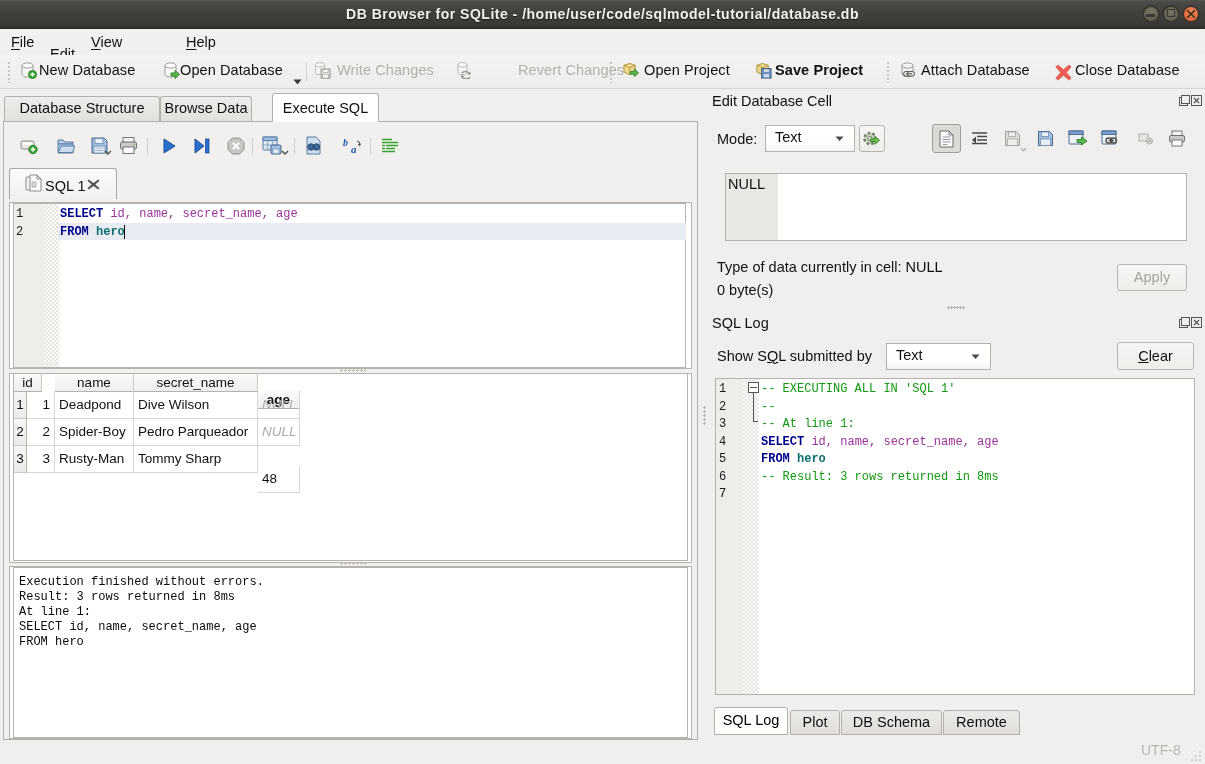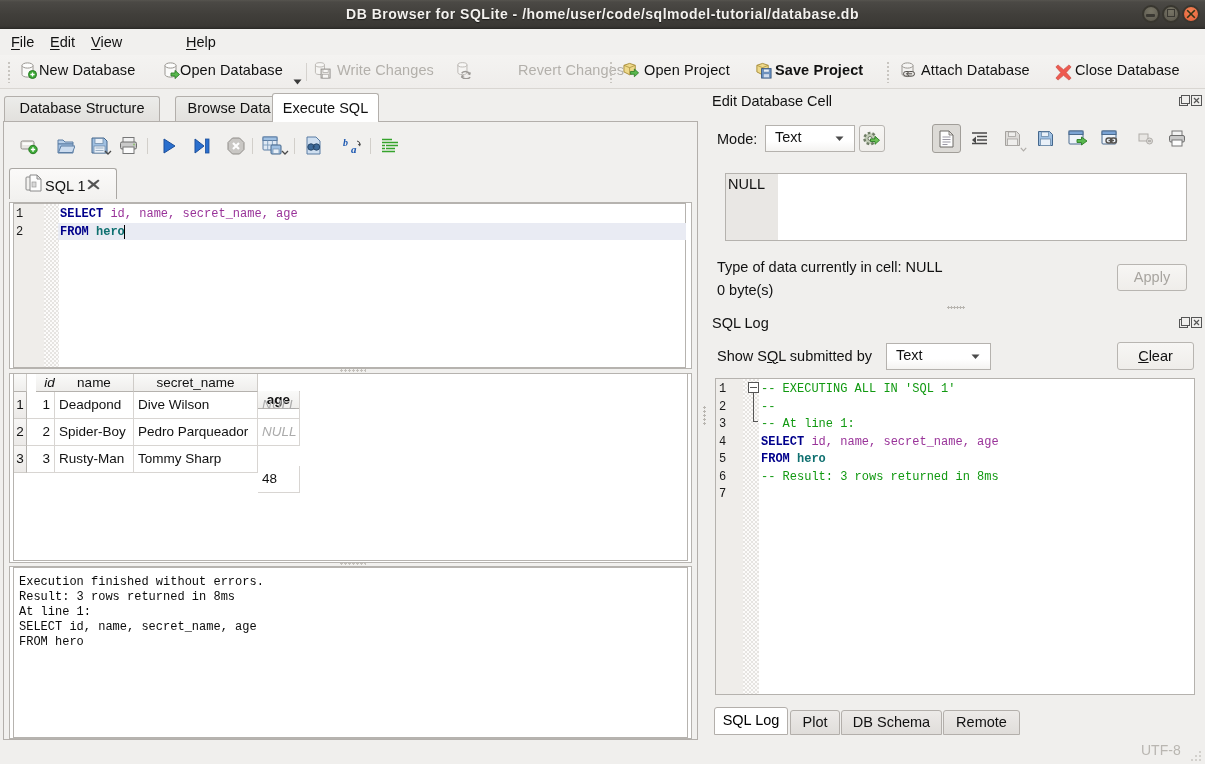--- a/index.html
+++ b/index.html
@@ -53,21 +53,21 @@
 <div class="abs winbtn" style="left:1162px; background:radial-gradient(circle at 50% 30%,#777465,#666357 60%,#585549); border:2px solid #38362f;"></div>
 <div class="abs winbtn" style="left:1182px; background:radial-gradient(circle at 50% 30%,#f08052,#ea6e45 60%,#e2613a); border:2px solid #38362f;"></div>
 <div class="abs" style="left:1146px; top:14px; width:9px; height:2.5px; background:#3a3832; border-radius:1px;"></div>
 <div class="abs" style="left:1167px; top:9px; width:8px; height:8px; border:1.8px solid #3a3832;"></div>
 <svg class="abs" style="left:1186px; top:9px;" width="10" height="10" viewBox="0 0 10 10">
     <path d="M1.2 1.2 L8.8 8.8 M8.8 1.2 L1.2 8.8" stroke="#2e3317" stroke-width="1.6"></path>
   </svg>
 
 <div class="abs" id="menubar">
   <div class="abs menuitem" style="left:11px;"><u>F</u>ile</div>
-  <div class="abs menuitem" style="left:50px;"><u>E</u>dit</div>
+  <div class="abs menuitem" style="left:50px;margin-top:12px;"><u>E</u>dit</div>
   <div class="abs menuitem" style="left:91px;"><u>V</u>iew</div>
   <div class="abs menuitem" style="left:139px;margin-top:32px;"><u>T</u>ools</div>
   <div class="abs menuitem" style="left:186px;"><u>H</u>elp</div>
 </div>
 
 <div class="abs" id="toolbar">
   <div class="abs handle" style="left:7px;"></div>
   <svg class="abs ticon" style="left:20px;" width="17" height="17" viewBox="0 0 17 17">
     <path d="M2 3.5 v9 a5.5 2.6 0 0 0 11 0 v-9" fill="#fbfbfa" stroke="#9a9792"></path>
     <ellipse cx="7.5" cy="3.5" rx="5.5" ry="2.6" fill="#fdfdfc" stroke="#9a9792"></ellipse>
@@ -126,21 +126,21 @@
   <div class="abs tbtext dis" style="left:478px;margin-left:40px;">Revert Changes</div>
   <div class="abs handle" style="left:609px;"></div>
   <div class="abs tbtext" style="left:644px;">Open Project</div>
   <div class="abs tbtext" style="left:775px;font-weight:bold;">Save Project</div>
   <div class="abs handle" style="left:886px;"></div>
   <div class="abs tbtext" style="left:921px;">Attach Database</div>
   <div class="abs tbtext" style="left:1075px;">Close Database</div>
 </div>
 
 <div class="abs mtab" style="left:4px; width:156px;">Database Structure</div>
-<div class="abs mtab" style="left:175px; width:108px;">Browse Data</div>
+<div class="abs mtab" style="left:160px; width:92px;">Browse Data</div>
 <div class="abs mtab active" style="left:272px; width:107px;">Execute SQL</div>
 
 <div class="abs" id="leftpane">
 
   <svg class="abs" style="left:16px; top:15px;" width="18" height="18" viewBox="0 0 18 18">
     <rect x="1" y="4" width="13" height="8" rx="1.5" fill="#e8e6e3" stroke="#8d8a86"></rect>
     <rect x="2.5" y="5.5" width="10" height="2.5" fill="#fbfbfa"></rect>
     <circle cx="13" cy="12.5" r="4.2" fill="#3ba935" stroke="#2c7d27"></circle>
     <path d="M13 10.3 v4.4 M10.8 12.5 h4.4" stroke="#fff" stroke-width="1.4"></path>
   </svg>
@@ -226,21 +226,21 @@
   <div class="abs mono" style="left:12px; top:84px; color:#191919; line-height:17.5px;">1<br>2</div>
   <div class="abs mono" style="left:56px; top:84px; line-height:17.5px; white-space:pre;"><span class="kw">SELECT</span> <span class="id2">id, name, secret_name, age</span><br><span class="kw">FROM</span> <span class="tbl">hero</span></div>
   <div class="abs" style="left:120px; top:103px; width:1px; height:14px; background:#000;"></div>
   <div class="abs" style="left:336px; top:247px; width:26px; height:3px; background-image:radial-gradient(circle at 1.5px 1.5px,#c4c1bc 1px,transparent 1.2px); background-size:4px 3px;"></div>
   <div class="abs" style="left:336px; top:440px; width:26px; height:3px; background-image:radial-gradient(circle at 1.5px 1.5px,#c4c1bc 1px,transparent 1.2px); background-size:4px 3px;"></div>
 
   <div class="abs" style="left:5px; top:251px; width:683px; height:190px; background:#fff; border:1px solid #b6b3af;"></div>
   <div class="abs" style="left:9px; top:251px; width:675px; height:188px; background:#fff; border:1px solid #b6b3af; overflow:hidden;">
 
     <div class="abs hcell" style="left:0; top:0; width:13px;"></div>
-    <div class="abs hcell" style="left:22px; top:0; width:28px;font-style:italic;">id</div>
+    <div class="abs hcell" style="left:0; top:0; width:28px;">id</div>
     <div class="abs hcell" style="left:41px; top:0; width:79px;">name</div>
     <div class="abs hcell" style="left:120px; top:0; width:124px;">secret_name</div>
     <div class="abs hcell" style="left:244px; top:17px; width:42px;font-weight:bold;">age</div>
 
     <div class="abs rhcell" style="left:0; top:18px;">1</div>
     <div class="abs rhcell" style="left:0; top:45px;">2</div>
     <div class="abs rhcell" style="left:0; top:72px;">3</div>
 
     <div class="abs bcell r" style="left:13px; top:18px; width:28px;">1</div>
     <div class="abs bcell" style="left:41px; top:18px; width:79px;">Deadpond</div>

